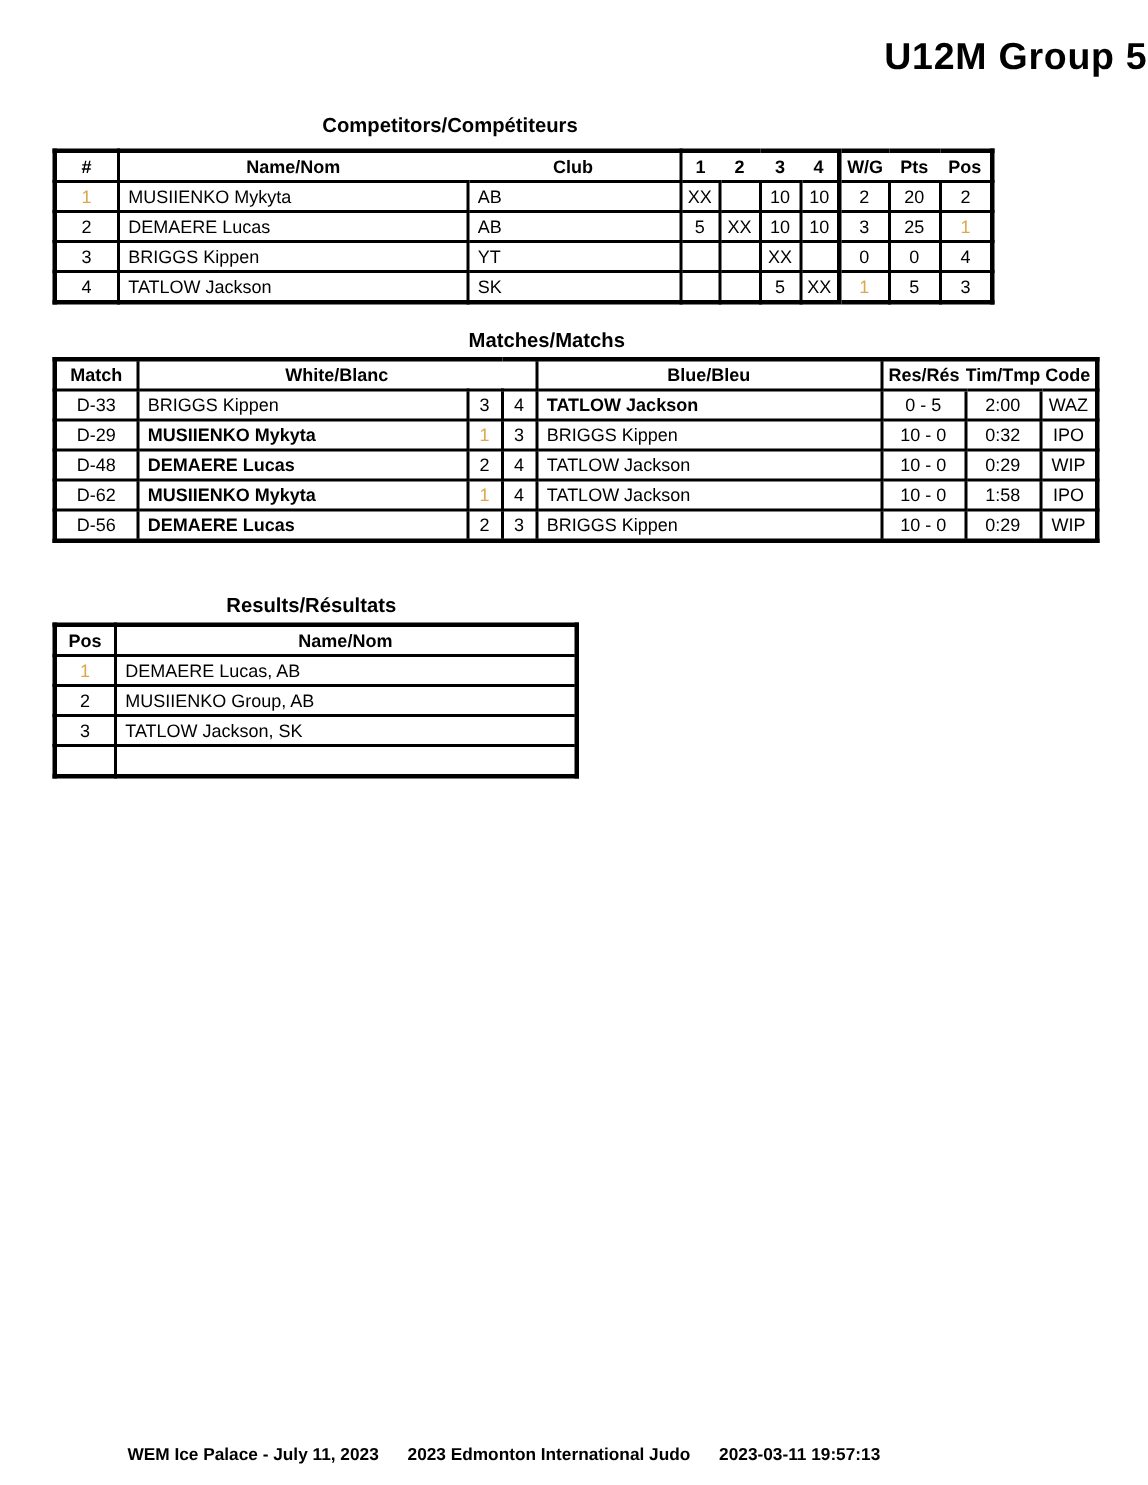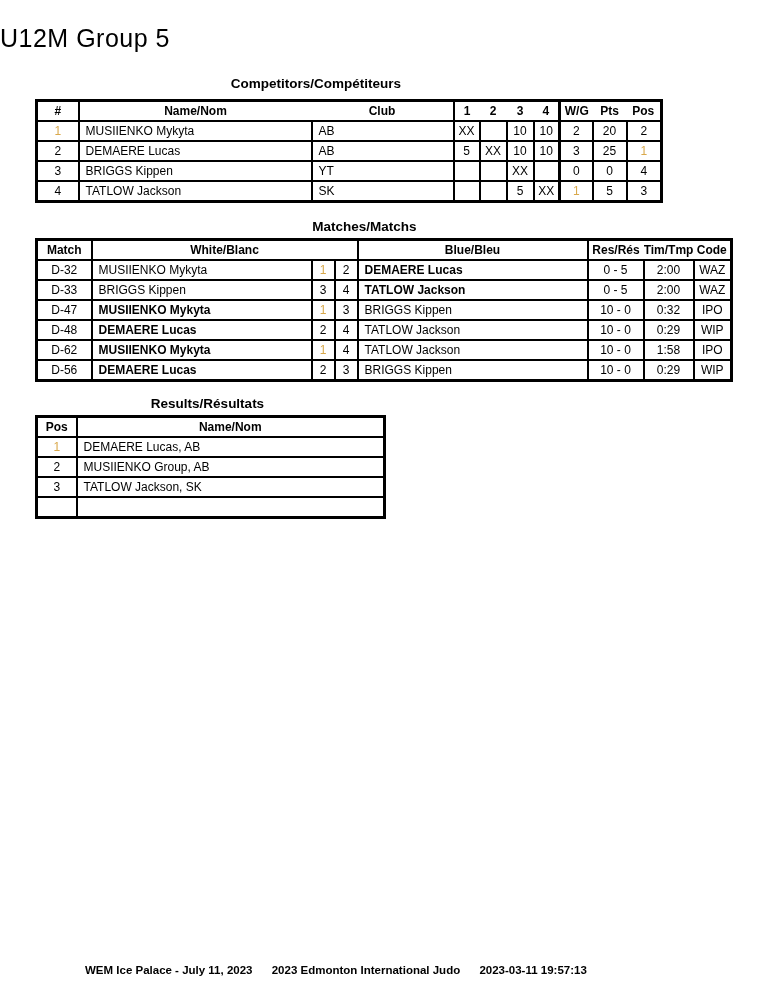--- a/index.html
+++ b/index.html
@@ -2,22 +2,22 @@
 <html><head>
 <meta charset="utf-8">
 <style>
   html,body{margin:0;padding:0;}
   body{
     width:765px;height:990px;background:#ffffff;position:relative;
     font-family:"Liberation Sans","DejaVu Sans",sans-serif;color:#000;
   }
   .abs{position:absolute;}
   .page-title{
-    left:0;top:24px;width:765px;text-align:left;
-    font-size:25px;font-weight:normal;letter-spacing:0.5px;
+    left:0;top:24px;width:765px;text-align:right;
+    font-size:25px;font-weight:bold;letter-spacing:0.5px;
   }
   .section-heading{
     font-size:13.5px;font-weight:bold;text-align:center;
   }
   table{border-collapse:collapse;table-layout:fixed;background:#fff;border:3px solid #000;}
   td,th{
     border:2px solid #000;height:18px;font-size:12px;padding:0;
     overflow:hidden;white-space:nowrap;vertical-align:middle;
   }
   th{font-weight:bold;text-align:center;}
@@ -34,21 +34,21 @@
     left:85px;top:964px;font-size:11.5px;font-weight:bold;white-space:nowrap;
   }
   .footer span{margin-right:16px;}
   .footer span:last-child{margin-right:17px;}
 </style>
 </head>
 <body>
 
 <div class="abs page-title">U12M Group 5</div>
 
-<div class="abs section-heading" style="left:16px;top:76px;width:600px;">Competitors/Compétiteurs</div>
+<div class="abs section-heading" style="left:0;top:76px;width:600px;">Competitors/Compétiteurs</div>
 
 <table class="abs" style="left:35px;top:99px;width:625px;">
   <colgroup>
     <col style="width:42px">
       <col style="width:233px">
       <col style="width:142px">
     <col style="width:26px">
       <col style="width:27px">
       <col style="width:27px">
       <col style="width:26px">
@@ -136,41 +136,31 @@
   <tbody>
       <tr>
     <th>Match</th>
     <th colspan="3">White/Blanc</th>
     <th>Blue/Bleu</th>
     <th class="nor">Res/Rés</th>
     <th class="nox">Tim/Tmp</th>
     <th class="nol">Code</th>
   </tr>
   <tr>
-    <td>D-32</td>
-    <td class="left">MUSIIENKO Mykyta</td>
-    <td class="gold">1</td>
-    <td>2</td>
-    <td class="left bold">DEMAERE Lucas</td>
-    <td>0 - 5</td>
-    <td>2:00</td>
-    <td>WAZ</td>
-  </tr>
-  <tr>
     <td>D-33</td>
     <td class="left">BRIGGS Kippen</td>
     <td>3</td>
     <td>4</td>
     <td class="left bold">TATLOW Jackson</td>
     <td>0 - 5</td>
     <td>2:00</td>
     <td>WAZ</td>
   </tr>
   <tr>
-    <td>D-47</td>
+    <td>D-29</td>
     <td class="left bold">MUSIIENKO Mykyta</td>
     <td class="gold">1</td>
     <td>3</td>
     <td class="left">BRIGGS Kippen</td>
     <td>10 - 0</td>
     <td>0:32</td>
     <td>IPO</td>
   </tr>
   <tr>
     <td>D-48</td>

